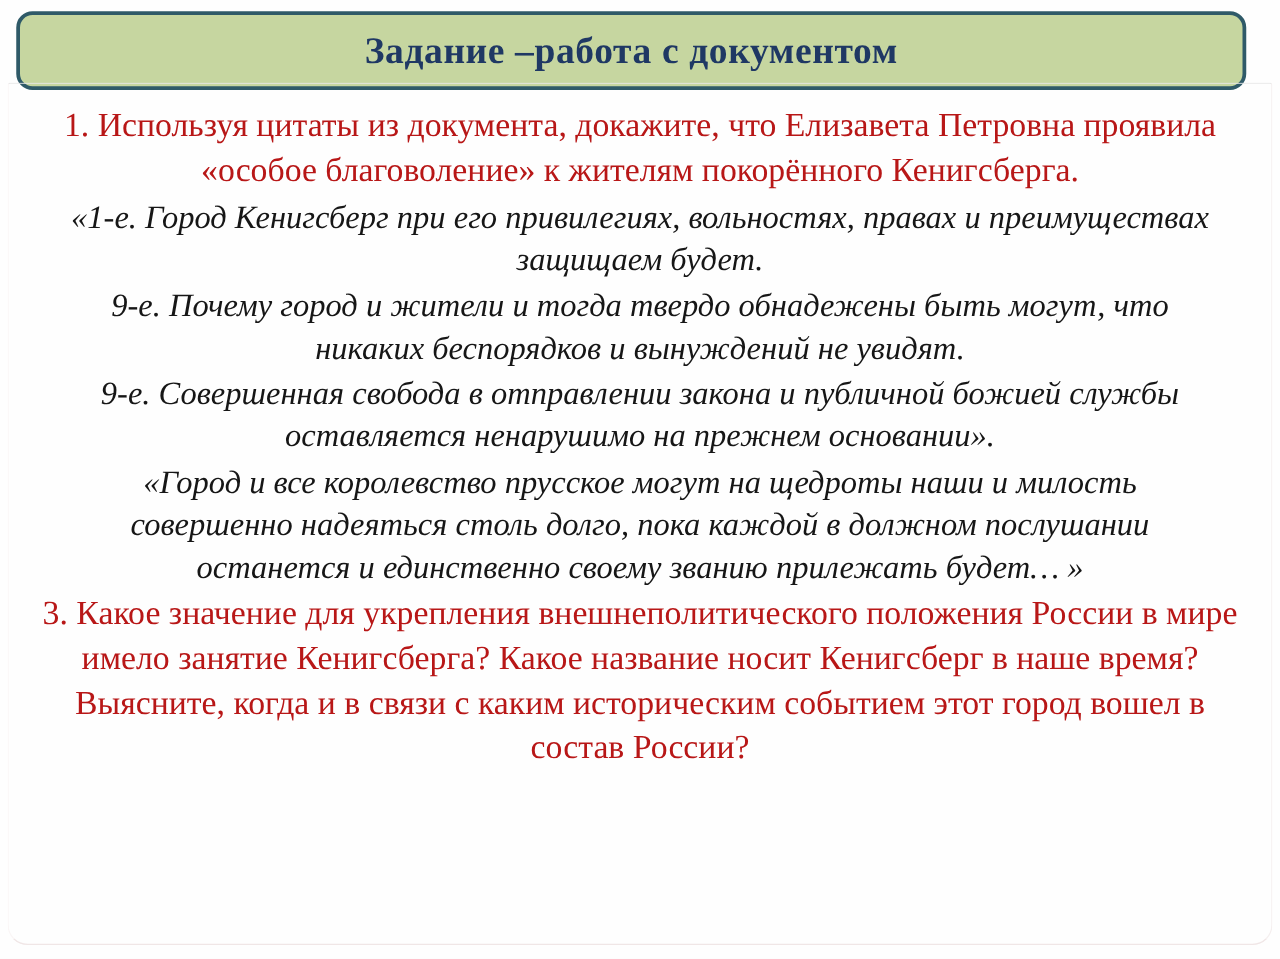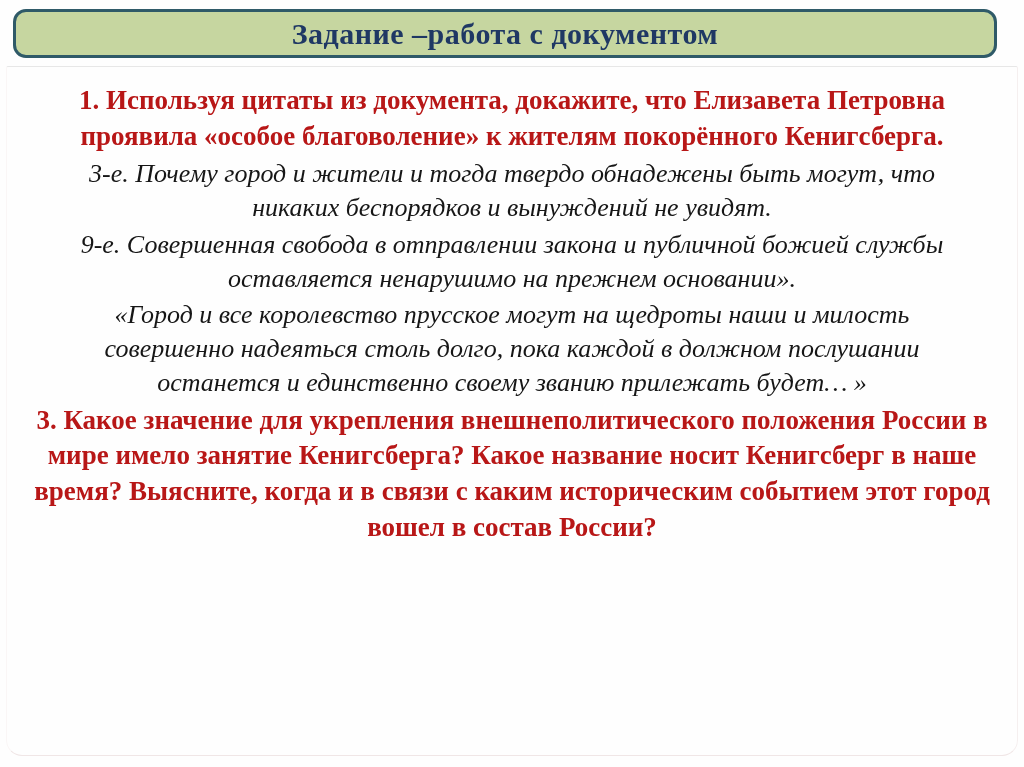--- a/index.html
+++ b/index.html
@@ -21,21 +21,21 @@
   }
   .slide{
     position:relative;
     width:1024px;height:767px;
     background:var(--slide-bg);
     box-sizing:border-box;
   }
   .header-box{
     position:absolute;
     left:13px;right:27px;top:9px;
-    height:49px;
+    height:63px;
     box-sizing:border-box;
     background:var(--header-bg);
     border:3px solid var(--header-border);
     border-radius:13px;
     display:flex;align-items:center;justify-content:center;
   }
   .slide-title{
     color:var(--title-color);
     font-size:30px;
     font-weight:bold;
@@ -52,21 +52,21 @@
     border-right:1px solid #f5efef;
     border-radius:2px 2px 16px 16px;
     padding:14px 10px 6px 10px;
     text-align:center;
   }
   .content-area p{
     margin:2px auto 3px auto;
   }
   .question{
     color:var(--question-color);
-    font-weight:bold;
+    font-weight:normal;
     font-size:27px;
     line-height:1.32;
     max-width:965px;
   }
   .quote{
     color:var(--quote-color);
     font-style:italic;
     font-size:26px;
     line-height:1.3;
     max-width:935px;
@@ -79,19 +79,20 @@
 <body>
 
 <div class="slide">
 
   <div class="header-box">
     <span class="slide-title">Задание –работа с документом</span>
   </div>
 
   <div class="content-area">
     <p class="question">1. Используя цитаты из документа, докажите, что Елизавета Петровна проявила «особое благоволение» к жителям покорённого Кенигсберга.</p>
-    <p class="quote">3-е. Почему город и жители и тогда твердо обнадежены быть могут, что никаких беспорядков и вынуждений не увидят.</p>
+    <p class="quote">«1-е. Город Кенигсберг при его привилегиях, вольностях, правах и преимуществах защищаем будет.</p>
+    <p class="quote">9-е. Почему город и жители и тогда твердо обнадежены быть могут, что никаких беспорядков и вынуждений не увидят.</p>
     <p class="quote">9-е. Совершенная свобода в отправлении закона и публичной божией службы оставляется ненарушимо на прежнем основании».</p>
     <p class="quote narrow">«Город и все королевство прусское могут на щедроты наши и милость совершенно надеяться столь долго, пока каждой в должном послушании останется и единственно своему званию прилежать будет… »</p>
     <p class="question">3. Какое значение для укрепления внешнеполитического положения России в мире имело занятие Кенигсберга? Какое название носит Кенигсберг в наше время? Выясните, когда и в связи с каким историческим событием этот город вошел в состав России?</p>
   </div>
 
 </div>
 
 </body></html>

